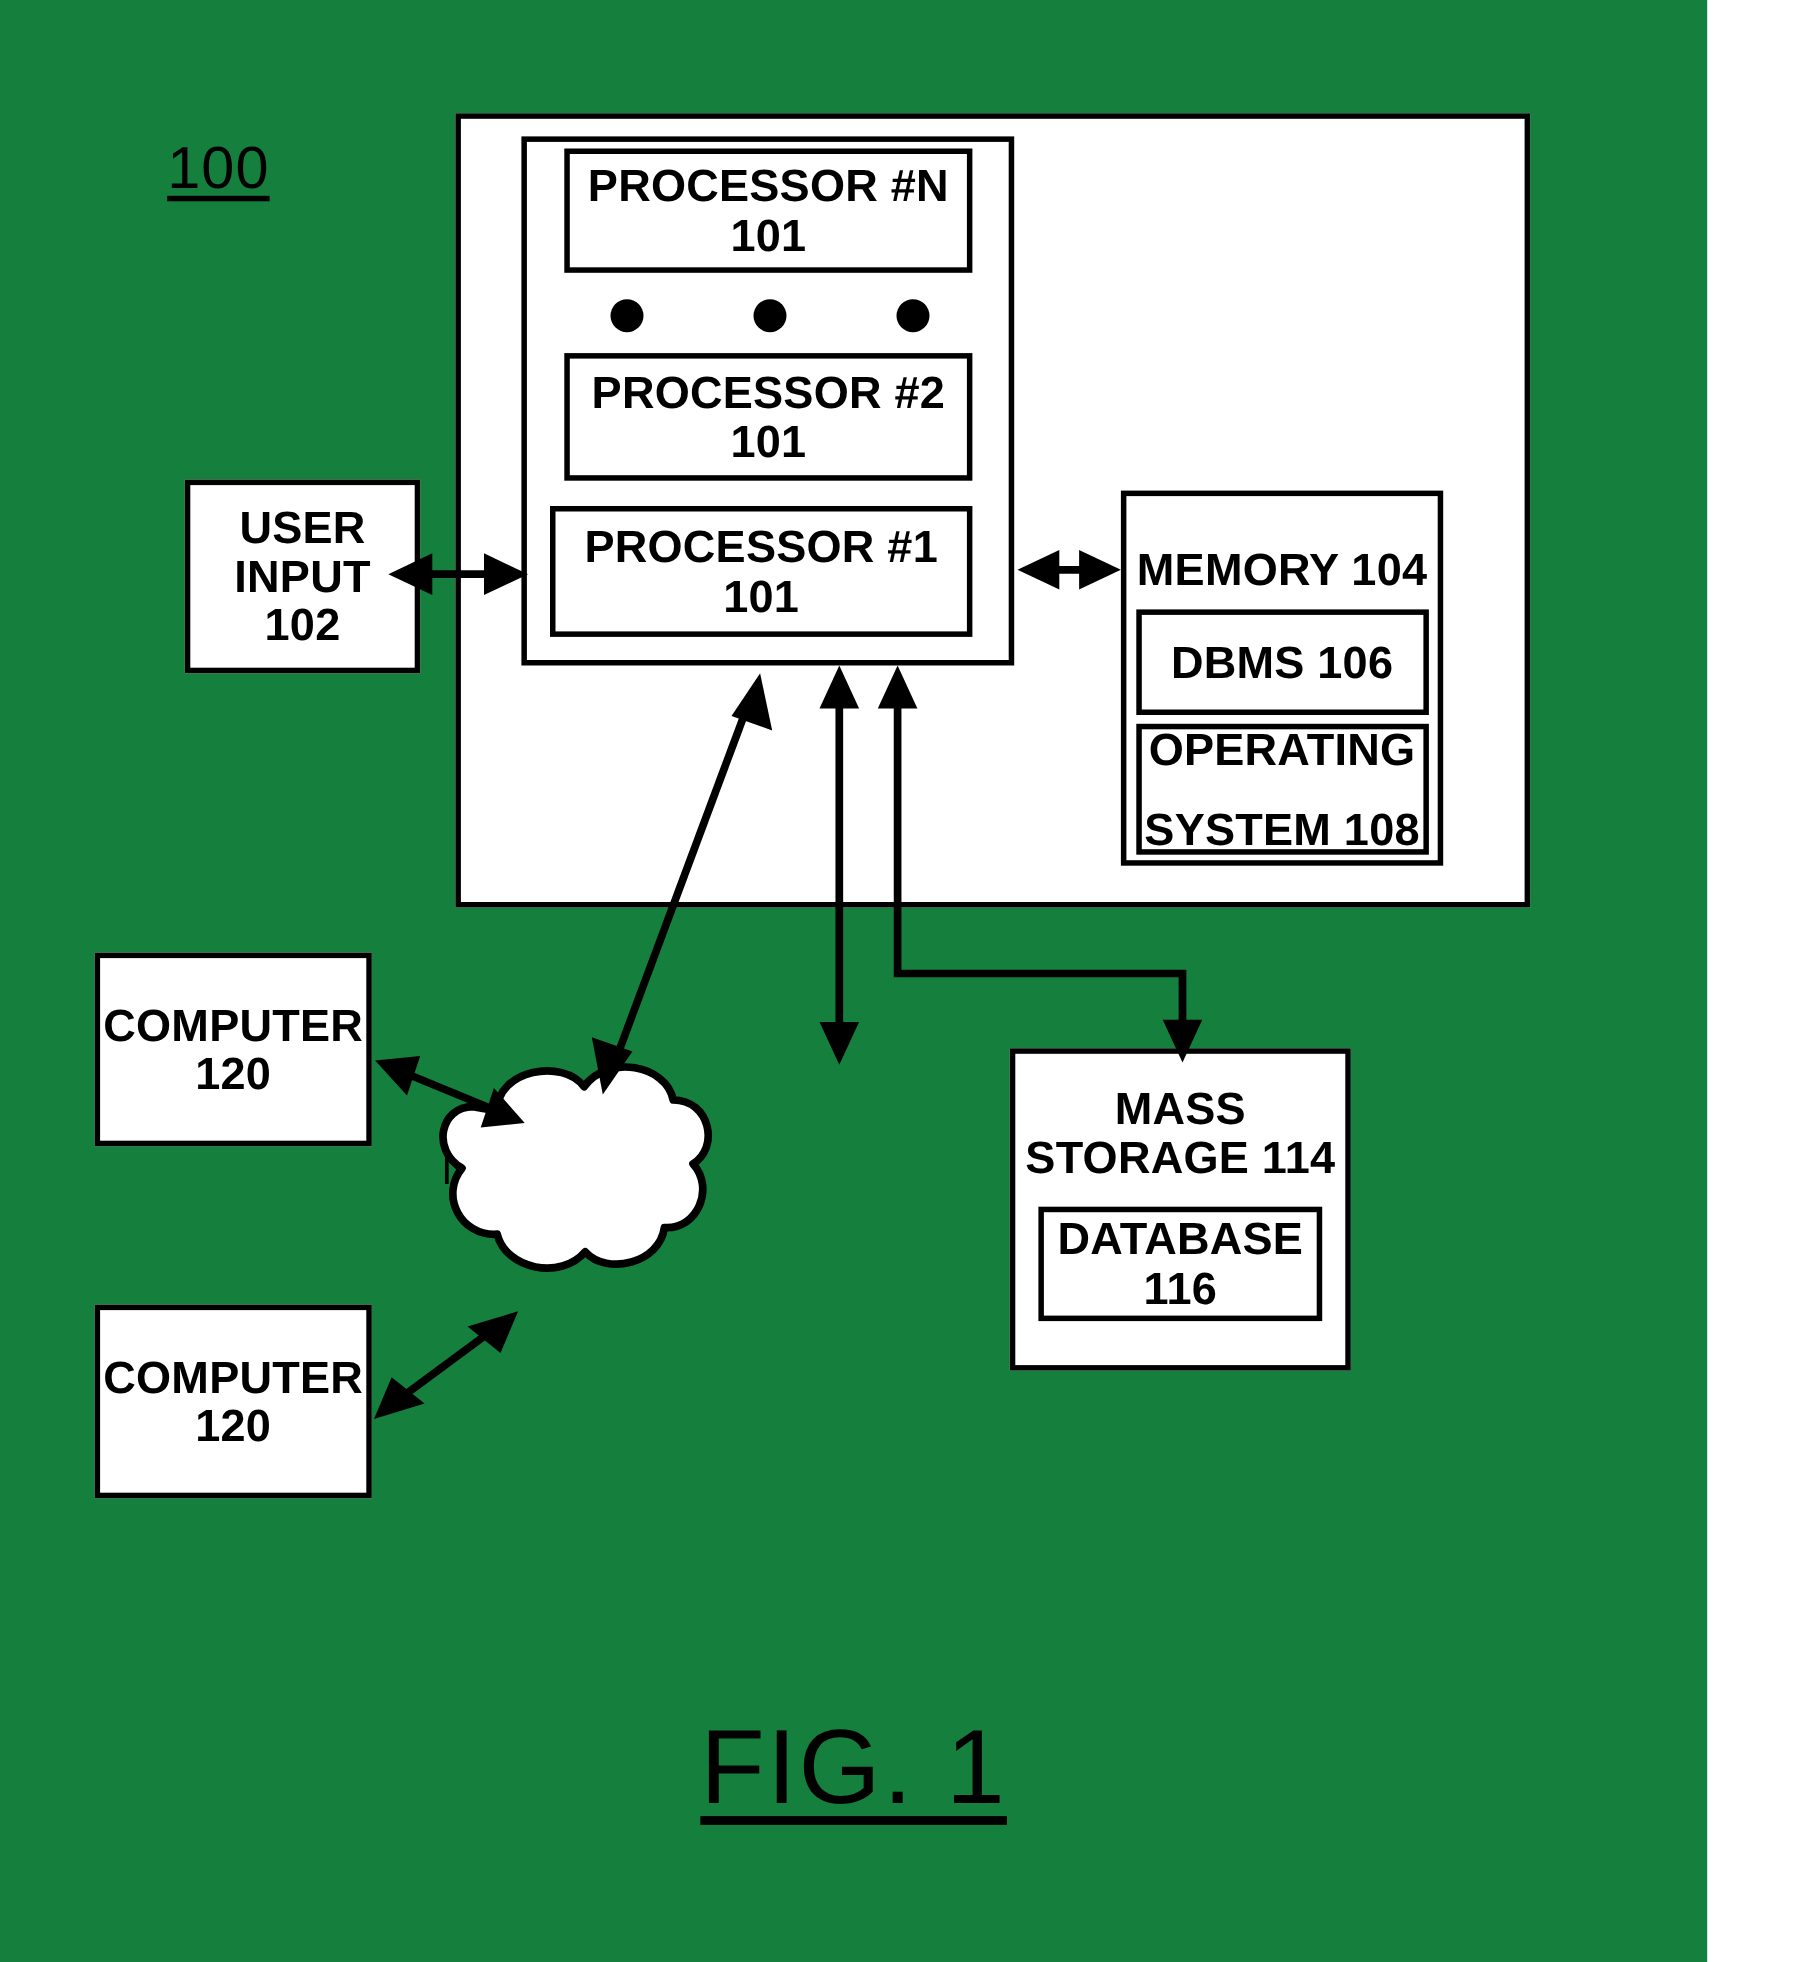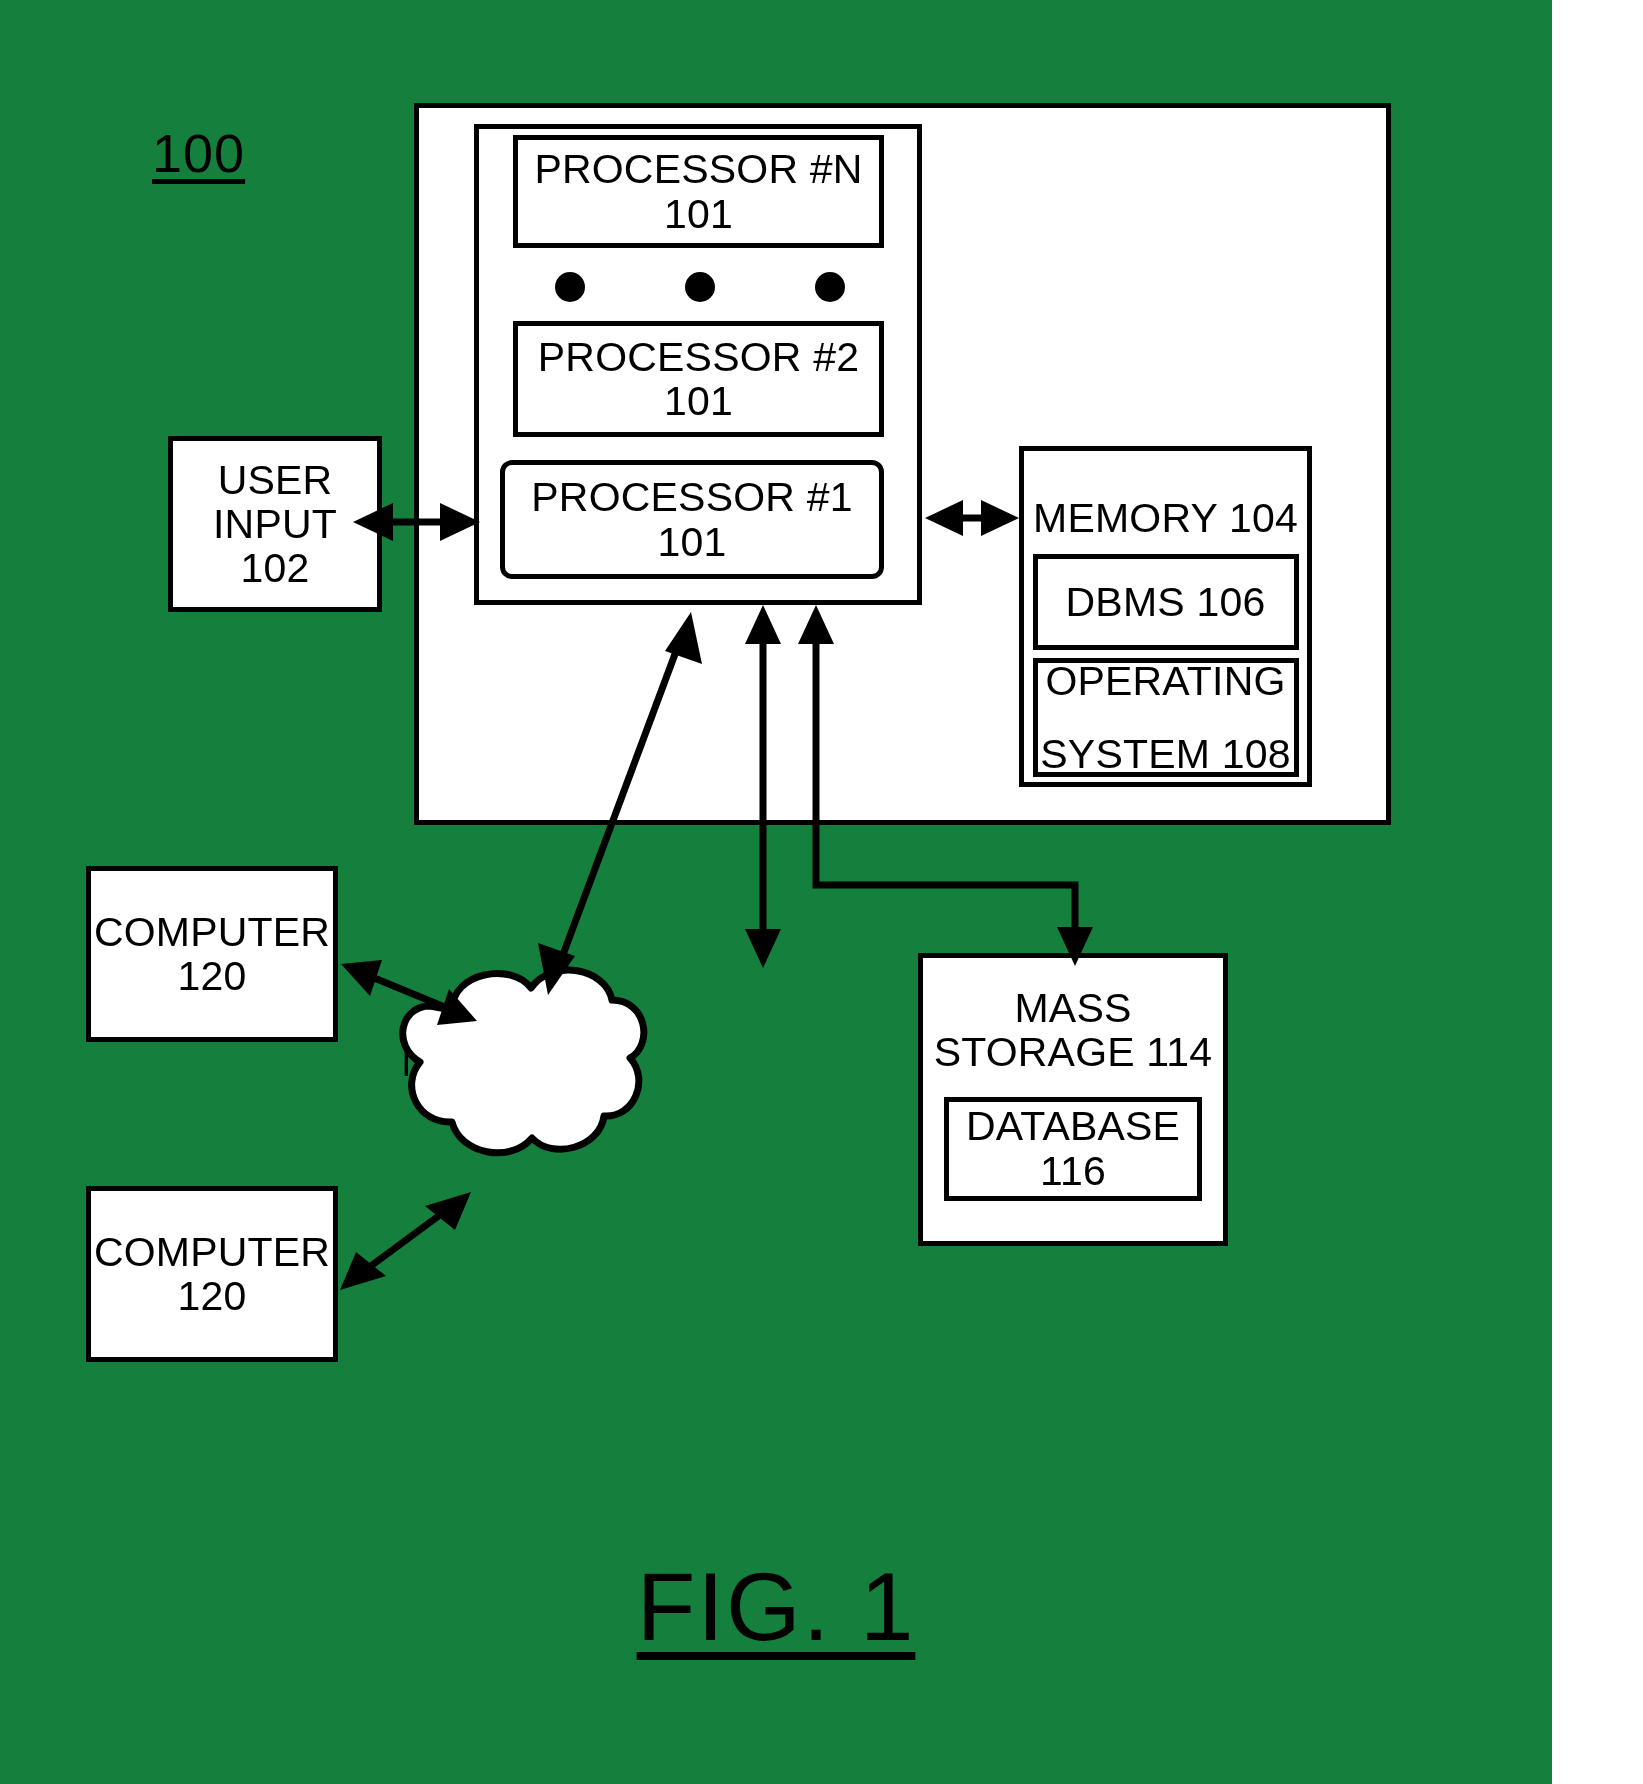--- a/index.html
+++ b/index.html
@@ -25,20 +25,21 @@
     box-sizing: border-box;
     border: 5px solid #000000;
     background: #ffffff;
     display: flex;
     flex-direction: column;
     align-items: center;
     justify-content: center;
     text-align: center;
     line-height: 1.08;
     letter-spacing: 0.2px;
+    font-weight: bold;
   }
   .lbl {
     display: block;
     white-space: nowrap;
   }
 
   
   .fs-proc   { font-size: 41px; }
   .fs-std    { font-size: 41px; }
   .fs-mem    { font-size: 41px; }
@@ -140,21 +141,21 @@
     <span class="dot"></span>
     <span class="dot"></span>
     <span class="dot"></span>
   </div>
 
   <div class="box fs-proc" id="processor-2" style="left:513px; top:321px; width:371px; height:116px;">
     <span class="lbl">PROCESSOR #2</span>
     <span class="lbl">101</span>
   </div>
 
-  <div class="box fs-proc" id="processor-1" style="left:500px; top:460px; width:384px; height:119px;border-radius:12px;">
+  <div class="box fs-proc" id="processor-1" style="left:500px; top:460px; width:384px; height:119px;">
     <span class="lbl">PROCESSOR #1</span>
     <span class="lbl">101</span>
   </div>
 
   <div class="box fs-std" id="user-input-box" style="left:139px; top:436px; width:214px; height:176px;margin-left:29px;">
     <span class="lbl">USER</span>
     <span class="lbl">INPUT</span>
     <span class="lbl">102</span>
   </div>
 

